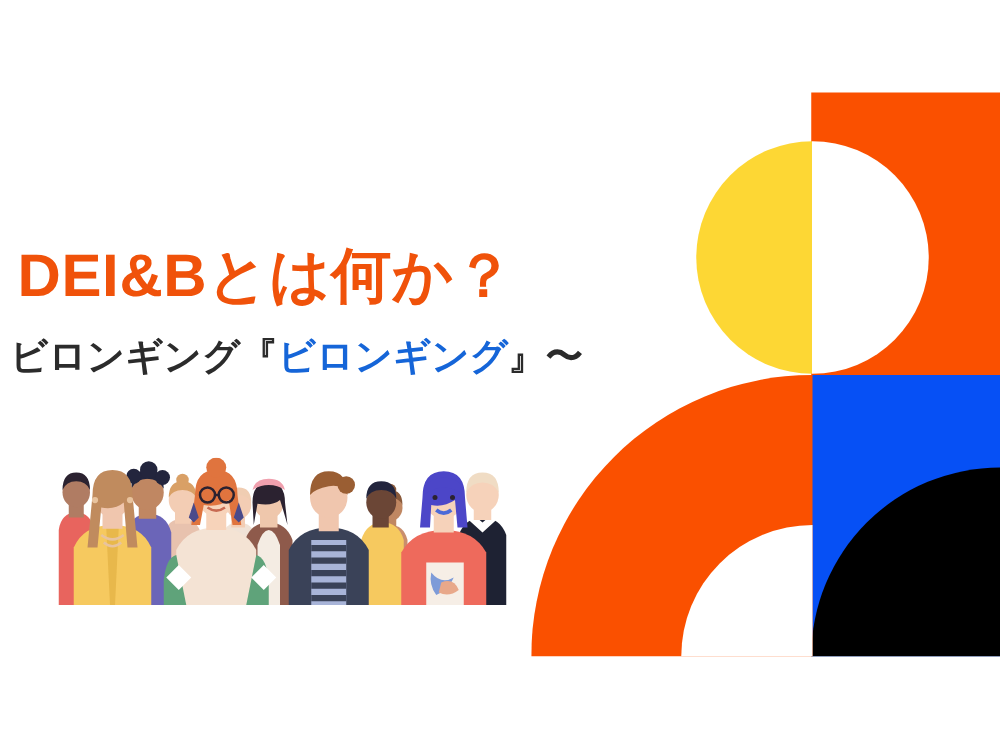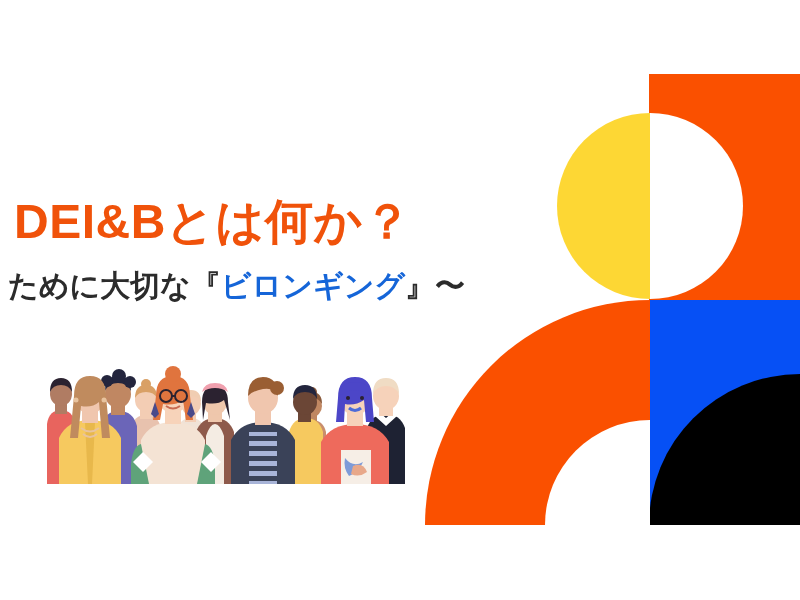--- a/index.html
+++ b/index.html
@@ -126,21 +126,21 @@
   <div class="shape black-quarter-inner"></div>
 
   <div class="shape arc-clip">
     <div class="arc-disc"></div>
     <div class="arc-hole"></div>
   </div>
 
   <div class="title">DEI&amp;Bとは何か？</div>
 
   <div class="subtitle">
-    <div><span>ために大切な『</span><span class="hl">ビロンギング</span><span>』〜</span></div>
+    <div><span>ビロンギング『</span><span class="hl">ビロンギング</span><span>』〜</span></div>
   </div>
 
   <div class="people">
     <svg width="370" height="130" viewBox="0 0 370 130">
       <rect x="0" y="0" width="370" height="130" fill="#ffffff"></rect>
 
       <g>
         <path d="M2 58 q2 -14 14 -14 q12 0 14 14 l0 60 l-28 0 z" fill="#E8645E"></path>
         <rect x="10" y="34" width="12" height="14" fill="#B07C63"></rect>
         <ellipse cx="16" cy="28" rx="11" ry="12" fill="#B07C63"></ellipse>

